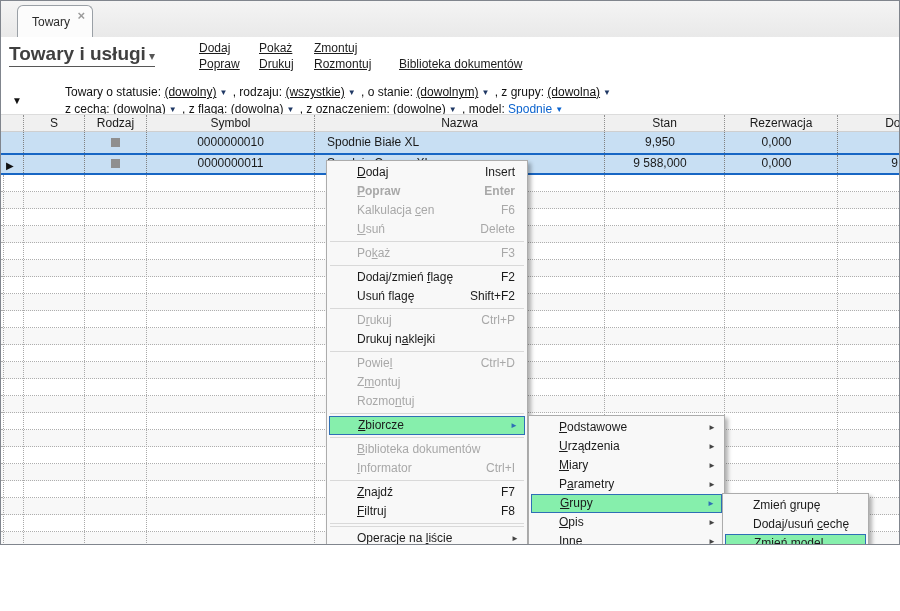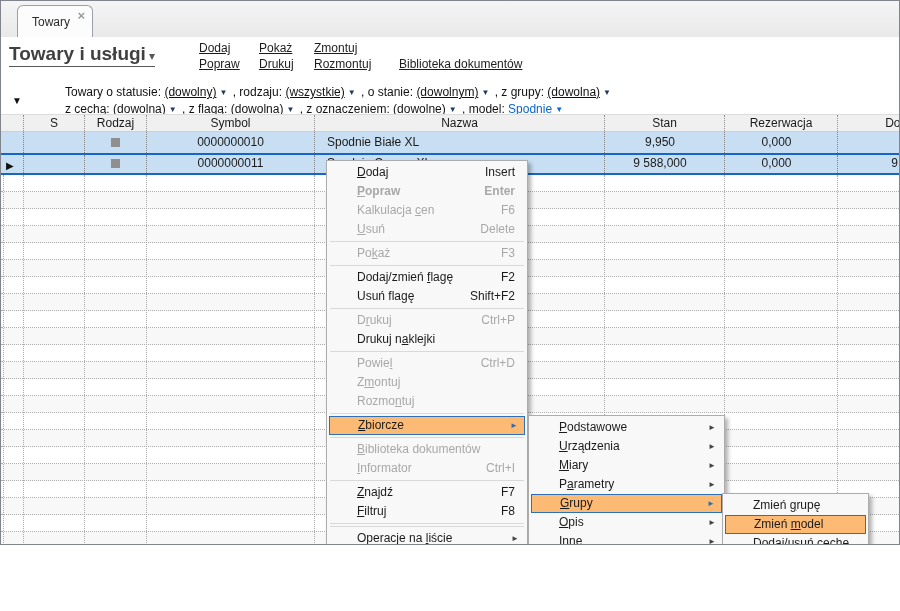--- a/index.html
+++ b/index.html
@@ -68,21 +68,21 @@
   
   .menu { position:absolute; background:#f8f8f8; border:1px solid #acacac; padding:2px;
           box-shadow:3px 3px 4px rgba(0,0,0,0.30); z-index:10; }
   #context-menu { left:325px; top:159px; width:202px; }
   #submenu-zbiorcze { left:527px; top:414px; width:197px; z-index:11; }
   #submenu-grupy { left:721px; top:492px; width:147px; z-index:12; }
   .menu-item { position:relative; height:19px; line-height:19px; padding-left:28px;
                padding-right:22px; white-space:nowrap; color:#1b1b1b; cursor:pointer; }
   .menu-item.disabled { color:#a8a8a8; cursor:default; }
   .menu-item.bold { font-weight:bold; }
-  .menu-item.hl { background:#fdba74; border:1px solid #2f6fb5; height:19px; line-height:17px; }
+  .menu-item.hl { background:#86efac; border:1px solid #2f6fb5; height:19px; line-height:17px; }
   .menu-item .sc { position:absolute; right:10px; }
   .menu-item .subarrow { position:absolute; right:6px; top:0; font-size:8px; line-height:19px;
                          color:#444; }
   .menu-item.hl .subarrow { color:#2f6fb5; line-height:17px; }
   .menu-sep { border-top:1px solid #d9d9d9; margin:2px 1px; height:0; }
 </style>
 </head>
 <body>
 
 <div id="app">
@@ -232,17 +232,17 @@
       <div class="menu-item"><span><u>M</u>iary</span><span class="subarrow">►</span></div>
       <div class="menu-item"><span>P<u>a</u>rametry</span><span class="subarrow">►</span></div>
       <div class="menu-item hl"><span><u>G</u>rupy</span><span class="subarrow">►</span></div>
       <div class="menu-item"><span><u>O</u>pis</span><span class="subarrow">►</span></div>
       <div class="menu-item"><span><u>I</u>nne</span><span class="subarrow">►</span></div>
       <div class="menu-sep"></div>
       <div class="menu-item"><span>Usuń <u>z</u>biorczo wybrane towary</span></div>
     </div>
   <div class="menu" id="submenu-grupy">
       <div class="menu-item"><span>Zmień <u>g</u>rupę</span></div>
+      <div class="menu-item"><span>Dodaj/usuń <u>c</u>echę</span></div>
       <div class="menu-item hl"><span>Zmień <u>m</u>odel</span></div>
-      <div class="menu-item"><span>Dodaj/usuń <u>c</u>echę</span></div>
     </div>
 
 </div>
 
 </body></html>

